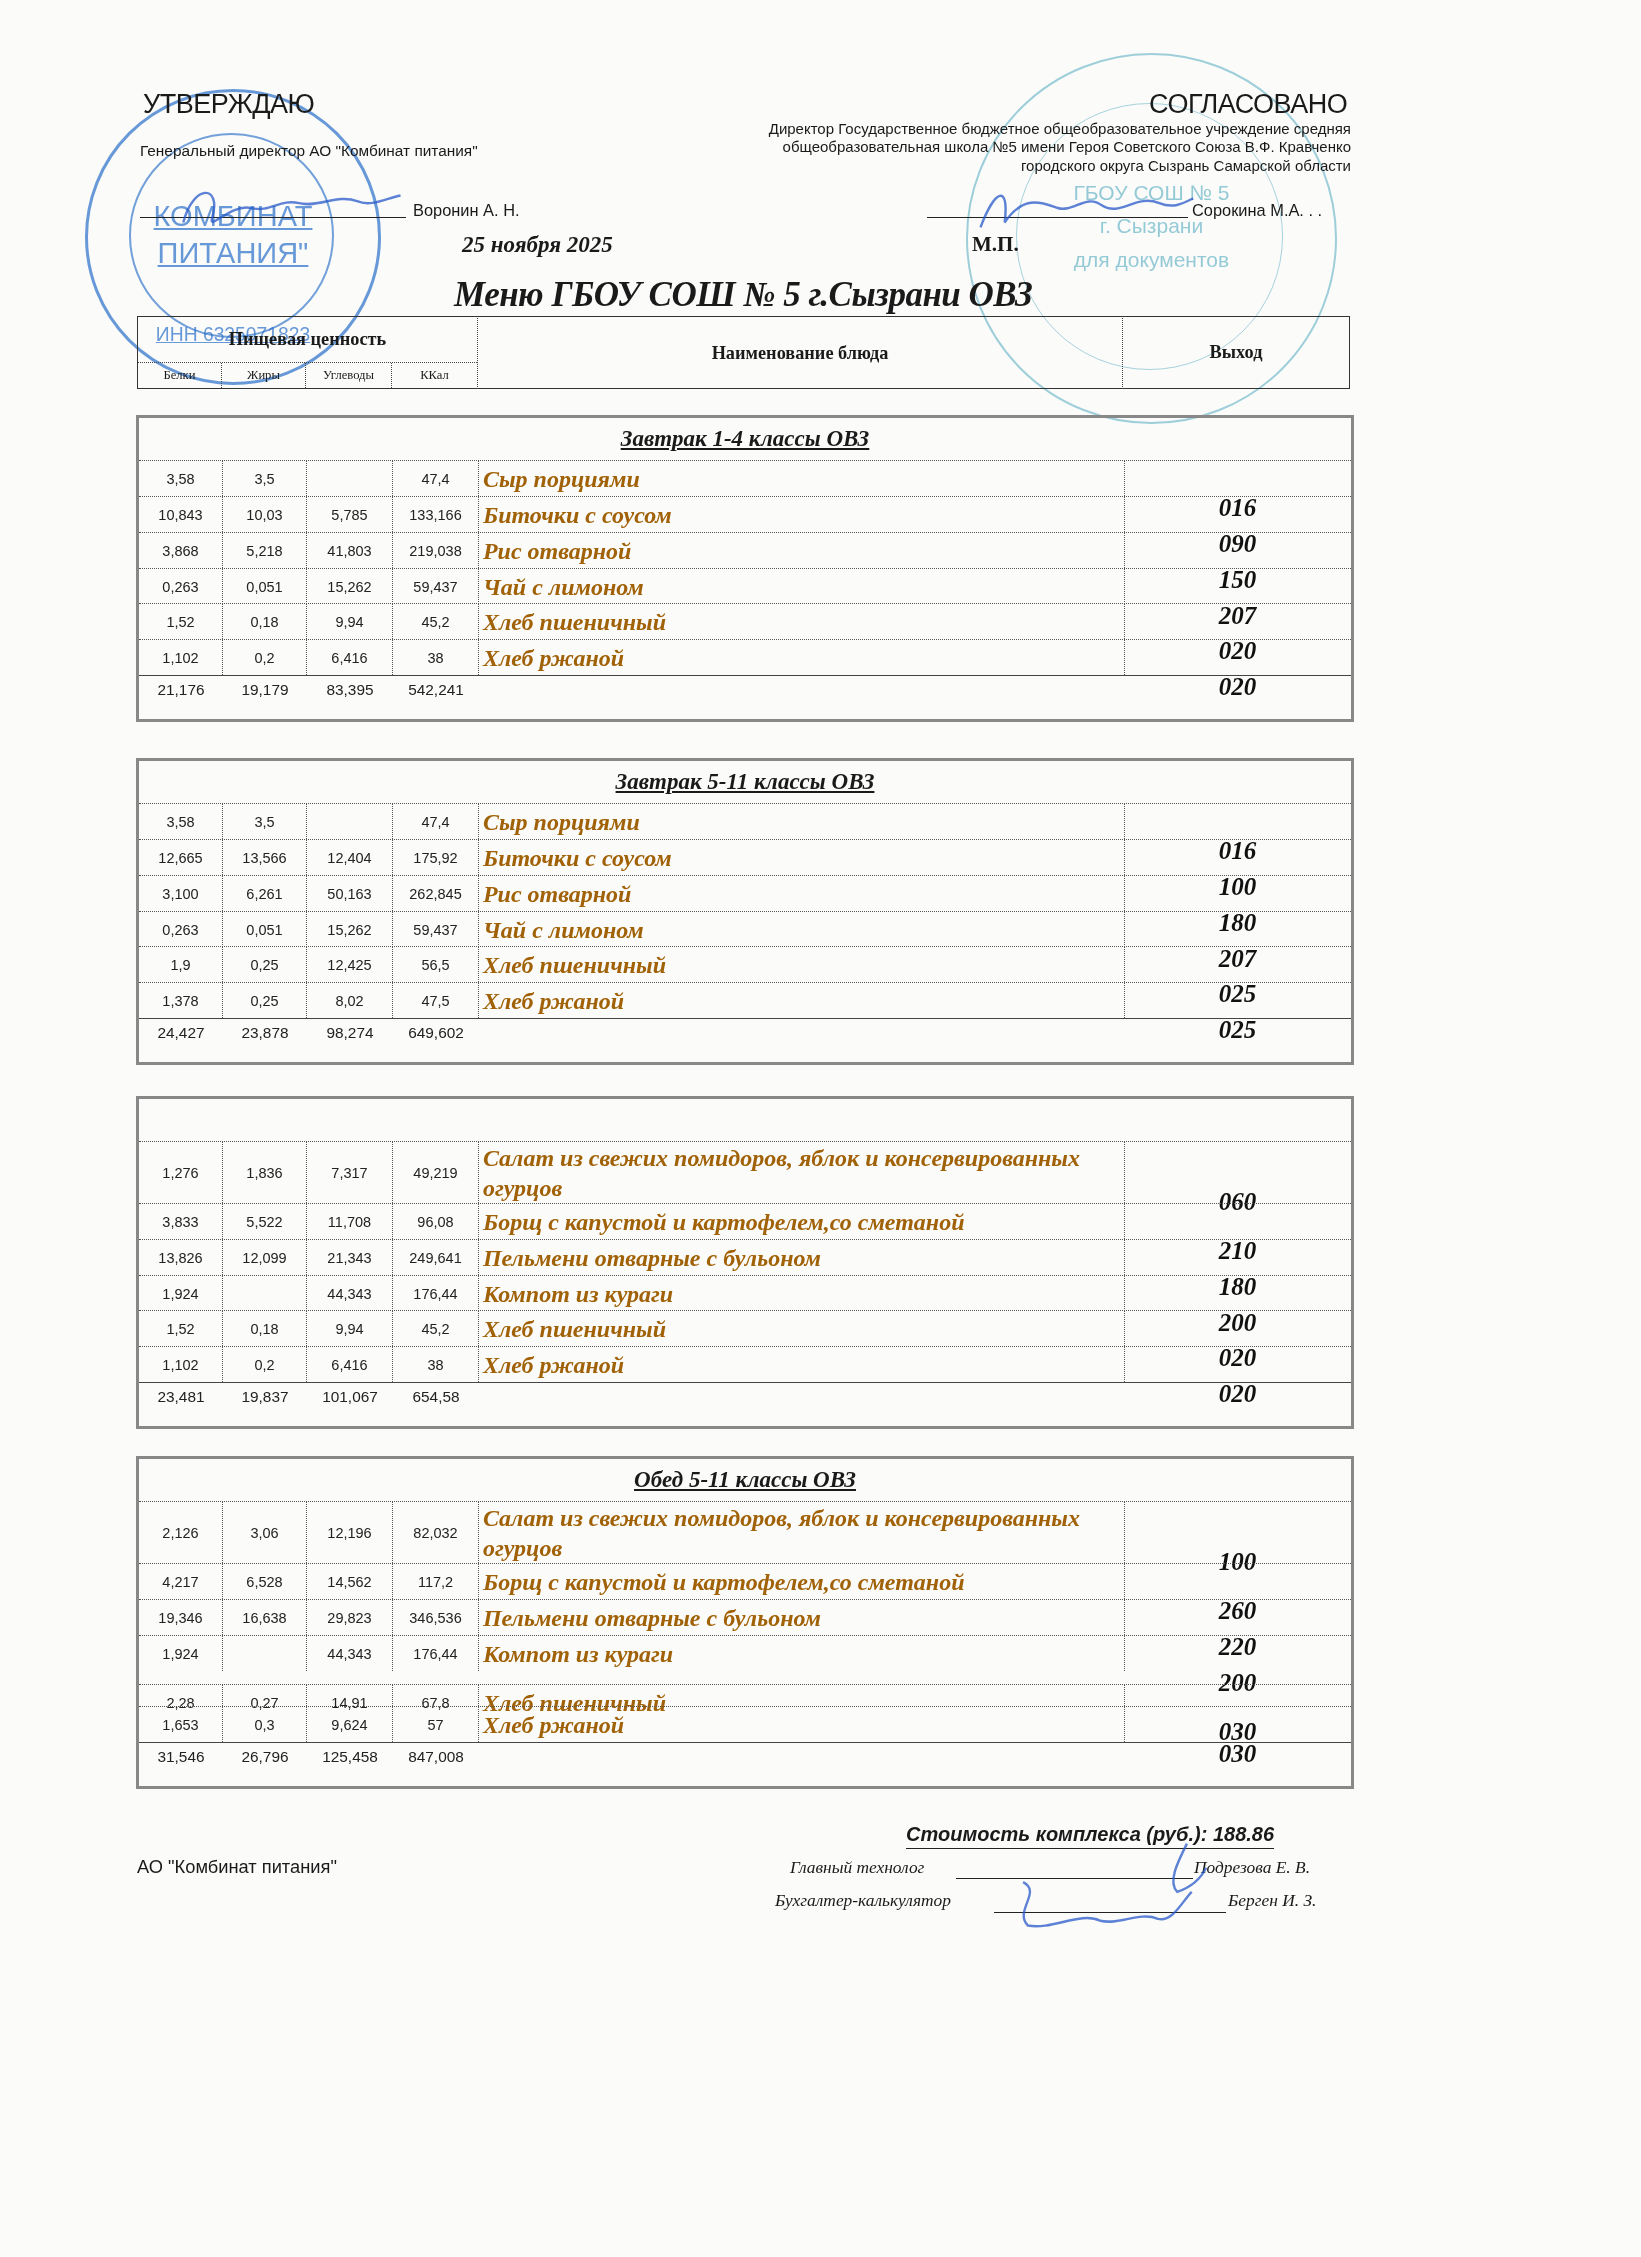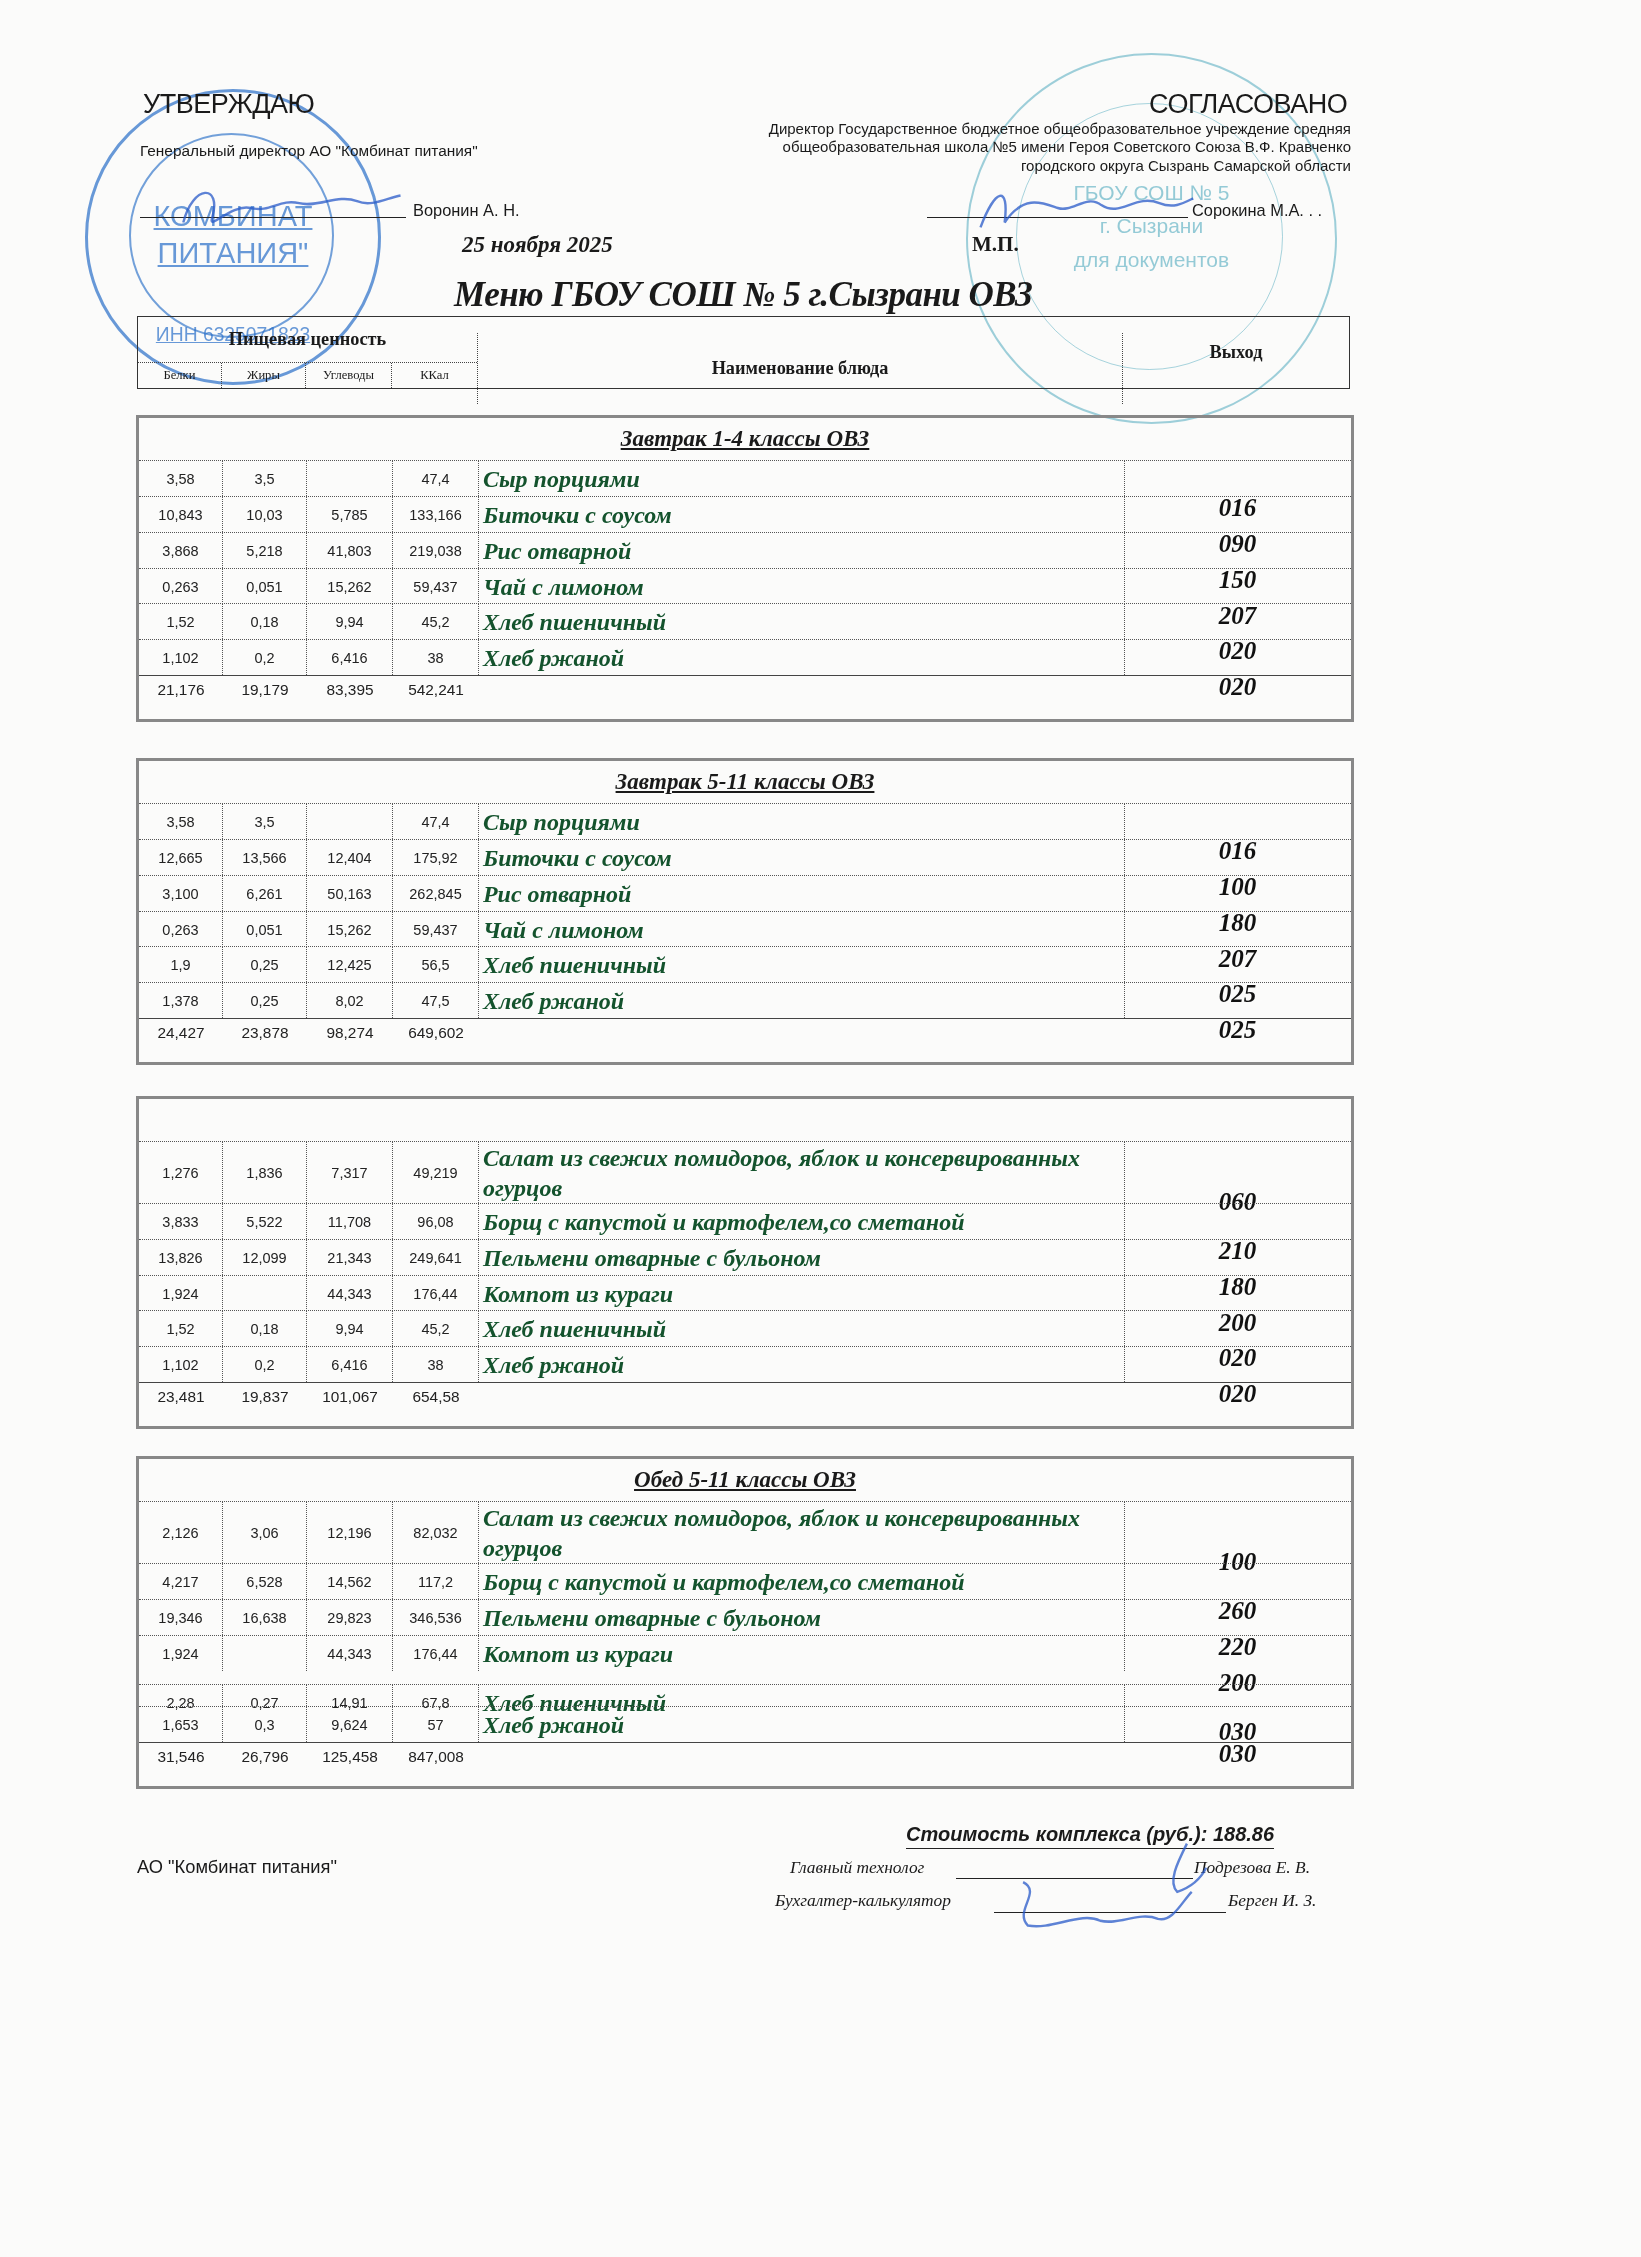--- a/index.html
+++ b/index.html
@@ -34,33 +34,33 @@
   .stamp1 .txt { position:absolute; width:100%; text-align:center; color:rgba(40,110,200,0.7); font-size:29px;text-decoration:underline; }
   .stamp2 { left:966px; top:53px; width:367px; height:367px; border:2.9px solid rgba(80,170,190,0.55); }
   .stamp2 .inner { position:absolute; left:48px; top:48px; width:265px; height:265px; border-radius:50%; border:1.9px solid rgba(80,170,190,0.5); }
   .stamp2 .txt { position:absolute; width:100%; text-align:center; color:rgba(80,170,190,0.6); font-size:21px; }
 
   
   .head-table { left:137px; top:316px; width:1213px; height:73px; border:1.4px solid #333; box-sizing:border-box; }
   .ht-cell { position:absolute; box-sizing:border-box; font-family:"Liberation Serif", serif; display:flex; align-items:center; justify-content:center; }
   .ht-nut { left:0; top:0; width:339px; height:46px; font-weight:bold; font-size:18.3px; border-bottom:1px dotted #444; }
   .ht-sub { top:46px; height:25px; font-size:12.6px; border-right:1px dotted #444; }
-  .ht-name { left:339px; top:16px; width:646px; height:100%; font-weight:bold; font-size:18.3px; border-left:1px dotted #444; border-right:1px dotted #444; }
+  .ht-name { left:339px; top:1px; width:646px; height:100%; font-weight:bold; font-size:18.3px; border-left:1px dotted #444; border-right:1px dotted #444; }
   .ht-out { left:985px; top:0; width:226px; height:100%; font-weight:bold; font-size:18.3px; }
 
   
   .section { left:136px; width:1218px; box-sizing:border-box; border:3.9px solid #888; background:transparent; }
   .sec-title { position:absolute; left:0; top:7.7px; width:100%; text-align:center; font-family:"Liberation Serif", serif; font-style:italic; font-weight:bold; font-size:23px; text-decoration:underline; }
   .row { position:absolute; left:0; width:100%; border-top:1px dotted #555; box-sizing:border-box; }
   .cell { position:absolute; top:0; height:100%; display:flex; align-items:center; justify-content:center; box-sizing:border-box; font-size:14.5px; color:#222; }
   .c-b { left:0; width:84px; border-right:1px dotted #555; }
   .c-f { left:84px; width:84px; border-right:1px dotted #555; }
   .c-c { left:168px; width:86px; border-right:1px dotted #555; }
   .c-k { left:254px; width:86px; border-right:1px dotted #555; }
-  .c-name { left:340px; width:646px; justify-content:flex-start; padding-left:3.9px; border-right:1px dotted #555; font-family:"Liberation Serif", serif; font-style:italic; font-weight:bold; font-size:24px; line-height:30px; color:#14532d; }
+  .c-name { left:340px; width:646px; justify-content:flex-start; padding-left:3.9px; border-right:1px dotted #555; font-family:"Liberation Serif", serif; font-style:italic; font-weight:bold; font-size:24px; line-height:30px; color:#a16207; }
   .c-out { left:986px; width:225px; font-family:"Liberation Serif", serif; font-style:italic; font-weight:bold; font-size:25px; color:#111;margin-top:29px; }
   .row.total { border-top:1.4px solid #444; }
   .row.total .cell { border-right:none; font-size:15.4px; }
 
   
   .cost { left:906px; top:1823px; font-size:20px; font-weight:bold; font-style:italic; border-bottom:1.9px solid #222; padding-bottom:1.9px; }
   .company { left:137px; top:1856px; font-size:18.3px; }
   .tech-role { left:790px; top:1857px; font-size:17.4px; font-family:"Liberation Serif", serif; font-style:italic; }
   .tech-line { left:956px; top:1878px; width:237px; border-top:1.4px solid #222; }
   .tech-name { left:1194px; top:1857px; font-size:17.4px; font-family:"Liberation Serif", serif; font-style:italic; }

